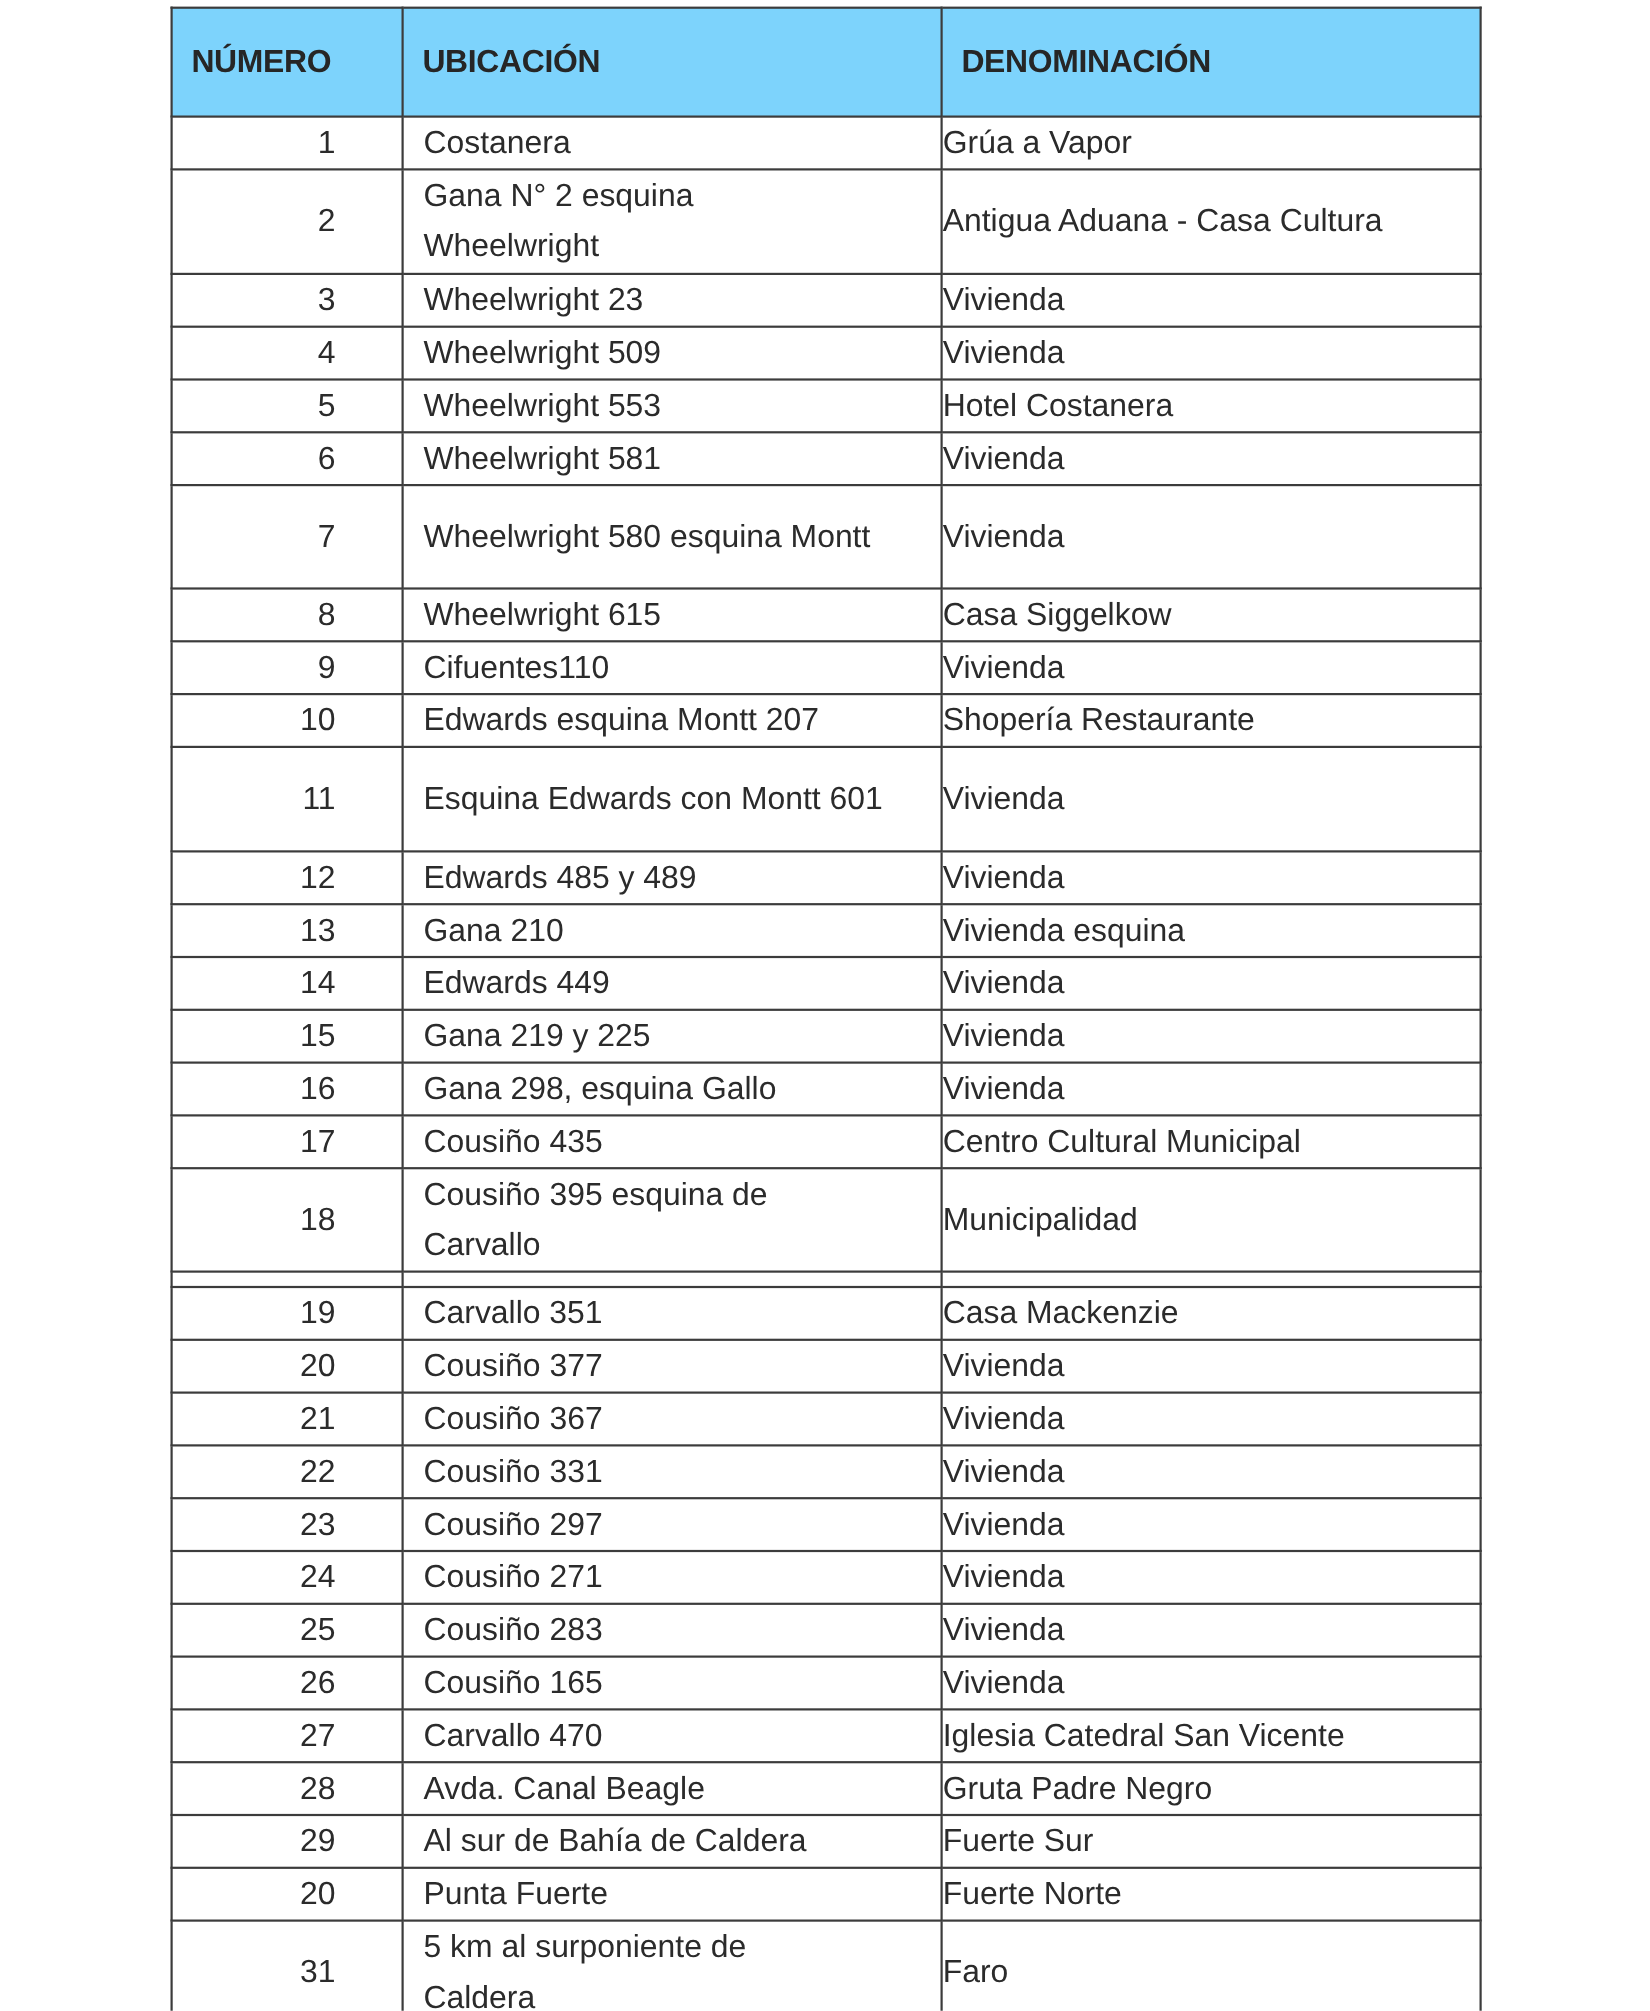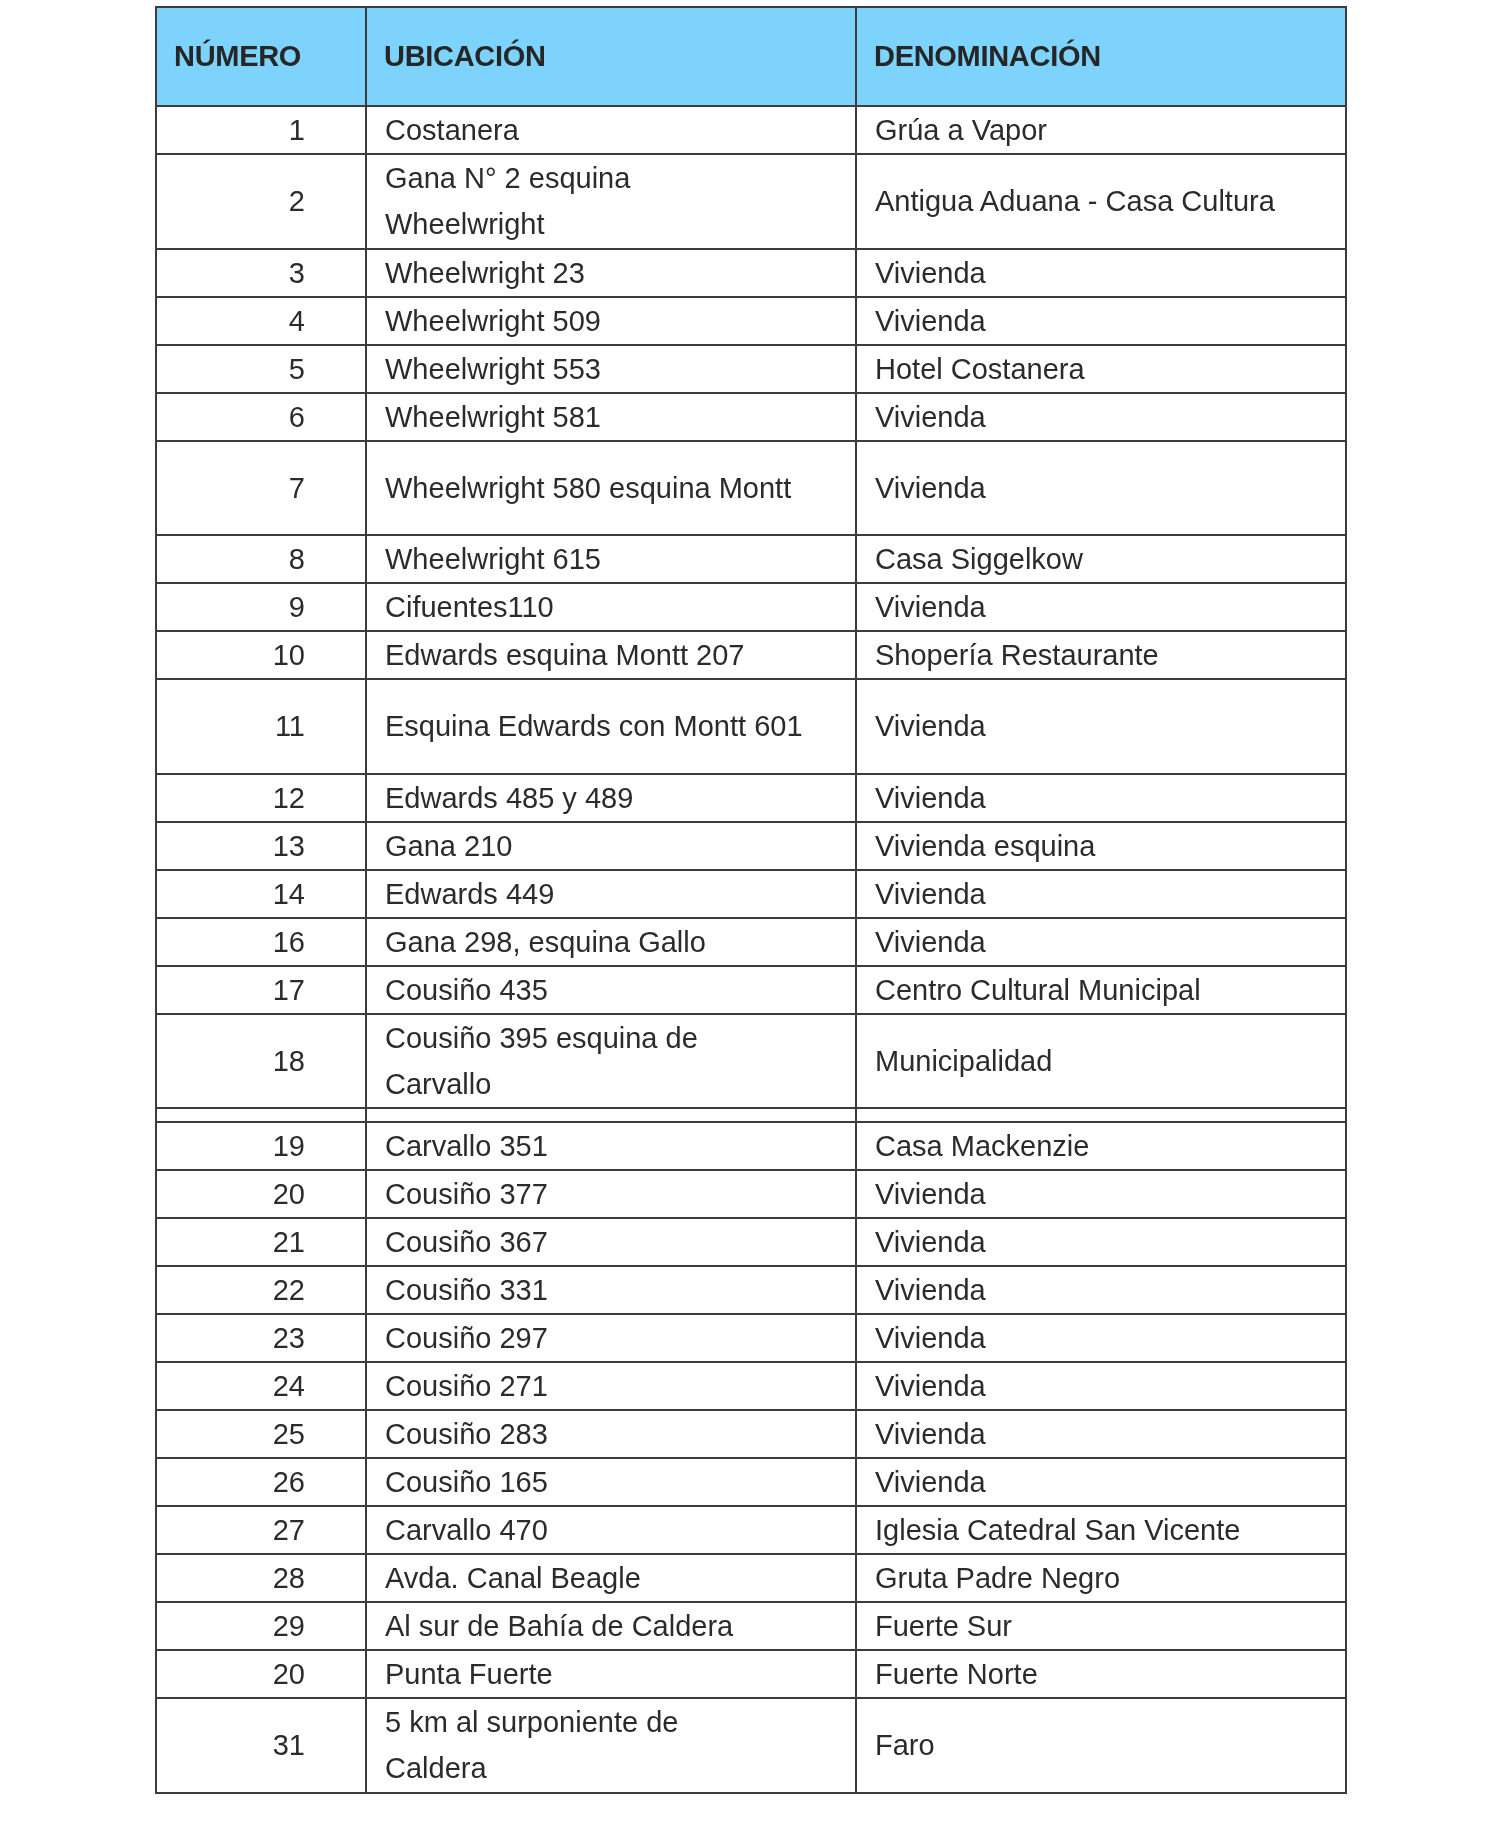--- a/index.html
+++ b/index.html
@@ -57,21 +57,20 @@
     font-size: 0;
   }
   .table td.num {
     text-align: right;
     padding-right: 60px;
   }
   .table td.loc {
     padding-left: 18px;
   }
   .table td.den {
-    padding-left: 18px;
     padding-right: 10px;
     margin-left: 20px;
   }
 </style>
 </head>
 <body>
 
 <table class="table">
   <colgroup>
     <col class="c1">
@@ -150,20 +149,25 @@
       <td class="num">13</td>
       <td class="loc">Gana 210</td>
       <td class="den">Vivienda esquina</td>
     </tr>
     <tr>
       <td class="num">14</td>
       <td class="loc">Edwards 449</td>
       <td class="den">Vivienda</td>
     </tr>
     <tr>
+      <td class="num">15</td>
+      <td class="loc">Gana 219 y 225</td>
+      <td class="den">Vivienda</td>
+    </tr>
+    <tr>
       <td class="num">16</td>
       <td class="loc">Gana 298, esquina Gallo</td>
       <td class="den">Vivienda</td>
     </tr>
     <tr>
       <td class="num">17</td>
       <td class="loc">Cousiño 435</td>
       <td class="den" style="white-space:nowrap">Centro Cultural Municipal</td>
     </tr>
     <tr class="double">

